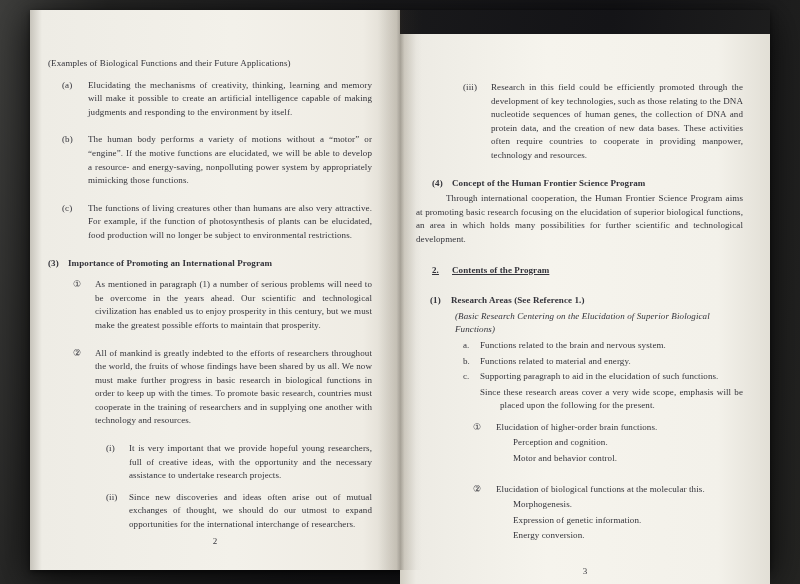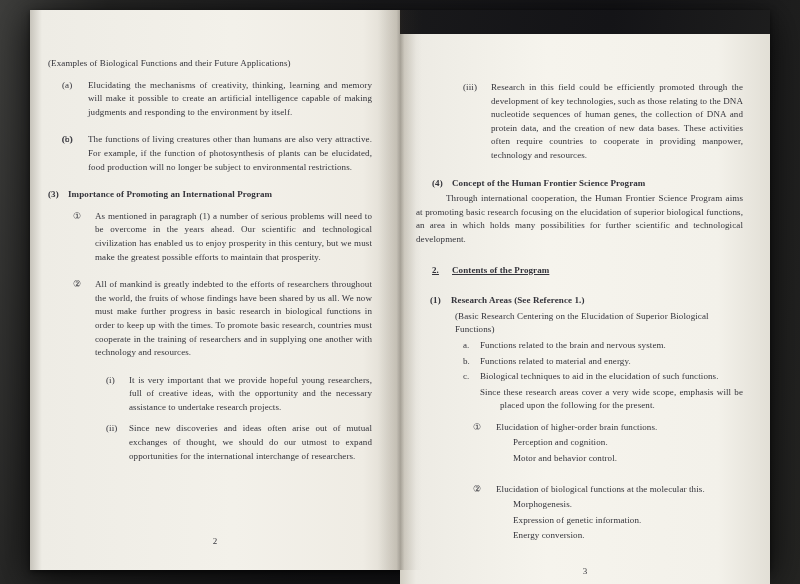--- a/index.html
+++ b/index.html
@@ -47,21 +47,21 @@
   .l-circ{padding-left:47px;} .l-circ>.lbl{left:25px;}
   .l-rom{padding-left:81px;} .l-rom>.lbl{left:58px;}
 
   
   .r-iii{padding-left:75px;} .r-iii>.lbl{left:47px;}
   .r-head{padding-left:36px;font-weight:bold;} .r-head>.lbl{left:16px;}
   .r-para{padding-left:0;text-indent:30px;}
   .r-contents{padding-left:36px;font-weight:bold;} .r-contents>.lbl{left:16px;}
   .r-contents>.lbl,.r-contents>.txt{text-decoration:underline;}
   .r-h1{padding-left:35px;font-weight:bold;} .r-h1>.lbl{left:14px;}
-  .r-basic{padding-left:39px;text-align:left;}
+  .r-basic{padding-left:39px;text-align:left;font-style:italic;}
   .r-abc{padding-left:64px;text-align:left;} .r-abc>.lbl{left:47px;}
   .r-since{padding-left:84px;text-indent:-20px;}
   .r-circ{padding-left:80px;text-align:left;} .r-circ>.lbl{left:57px;}
   .r-sub{padding-left:97px;text-align:left;}
 
   .page-num{
     position:absolute;left:0;width:100%;text-align:center;
     font-size:9px;color:#3a3a40;
   }
   .page-left .page-num{bottom:24px;}
@@ -69,41 +69,41 @@
 </style>
 </head>
 <body>
 
 <div class="scene">
   <div class="book">
     <div class="page page-left">
       <div class="content" id="left-content">
           <div class="blk l-title sp0"><span class="txt">(Examples of Biological Functions and their Future Applications)</span></div>
           <div class="blk l-item sp1"><span class="lbl">(a)</span><span class="txt">Elucidating the mechanisms of creativity, thinking, learning and memory will make it possible to create an artificial intelligence capable of making judgments and responding to the environment by itself.</span></div>
-          <div class="blk l-item sp2"><span class="lbl">(b)</span></div>
+          <div class="blk l-item sp2"><span class="lbl">(b)</span><span class="txt">The human body performs a variety of motions without a “motor” or “engine”. If the motive functions are elucidated, we will be able to develop a resource- and energy-saving, nonpolluting power system by appropriately mimicking those functions.</span></div>
           <div class="blk l-item sp2"><span class="lbl">(c)</span><span class="txt">The functions of living creatures other than humans are also very attractive. For example, if the function of photosynthesis of plants can be elucidated, food production will no longer be subject to environmental restrictions.</span></div>
           <div class="blk l-head sp2"><span class="lbl">(3)</span><span class="txt">Importance of Promoting an International Program</span></div>
           <div class="blk l-circ sp1"><span class="lbl">①</span><span class="txt">As mentioned in paragraph (1) a number of serious problems will need to be overcome in the years ahead. Our scientific and technological civilization has enabled us to enjoy prosperity in this century, but we must make the greatest possible efforts to maintain that prosperity.</span></div>
           <div class="blk l-circ sp2"><span class="lbl">②</span><span class="txt">All of mankind is greatly indebted to the efforts of researchers throughout the world, the fruits of whose findings have been shared by us all. We now must make further progress in basic research in biological functions in order to keep up with the times. To promote basic research, countries must cooperate in the training of researchers and in supplying one another with technology and resources.</span></div>
           <div class="blk l-rom sp2"><span class="lbl">(i)</span><span class="txt">It is very important that we provide hopeful young researchers, full of creative ideas, with the opportunity and the necessary assistance to undertake research projects.</span></div>
           <div class="blk l-rom sp1"><span class="lbl">(ii)</span><span class="txt">Since new discoveries and ideas often arise out of mutual exchanges of thought, we should do our utmost to expand opportunities for the international interchange of researchers.</span></div>
         </div>
       <div class="page-num">2</div>
     </div>
     <div class="page page-right">
       <div class="content" id="right-content">
           <div class="blk r-iii sp0"><span class="lbl">(iii)</span><span class="txt">Research in this field could be efficiently promoted through the development of key technologies, such as those relating to the DNA nucleotide sequences of human genes, the collection of DNA and protein data, and the creation of new data bases. These activities often require countries to cooperate in providing manpower, technology and resources.</span></div>
           <div class="blk r-head sp2"><span class="lbl">(4)</span><span class="txt">Concept of the Human Frontier Science Program</span></div>
           <div class="blk r-para sp0"><span class="txt">Through international cooperation, the Human Frontier Science Program aims at promoting basic research focusing on the elucidation of superior biological functions, an area in which holds many possibilities for further scientific and technological development.</span></div>
           <div class="blk r-contents sp3"><span class="lbl">2.</span><span class="txt">Contents of the Program</span></div>
           <div class="blk r-h1 sp3"><span class="lbl">(1)</span><span class="txt">Research Areas (See Reference 1.)</span></div>
           <div class="blk r-basic sp0"><span class="txt">(Basic Research Centering on the Elucidation of Superior Biological Functions)</span></div>
           <div class="blk r-abc sp0"><span class="lbl">a.</span><span class="txt">Functions related to the brain and nervous system.</span></div>
           <div class="blk r-abc sp0"><span class="lbl">b.</span><span class="txt">Functions related to material and energy.</span></div>
-          <div class="blk r-abc sp0"><span class="lbl">c.</span><span class="txt">Biological techniques to aid in the elucidation of such functions.</span></div>
+          <div class="blk r-abc sp0"><span class="lbl">c.</span><span class="txt">Supporting paragraph to aid in the elucidation of such functions.</span></div>
           <div class="blk r-since sp0"><span class="txt">Since these research areas cover a very wide scope, emphasis will be placed upon the following for the present.</span></div>
           <div class="blk r-circ sp1"><span class="lbl">①</span><span class="txt">Elucidation of higher-order brain functions.</span></div>
           <div class="blk r-sub sp0"><span class="txt">Perception and cognition.</span></div>
           <div class="blk r-sub sp0"><span class="txt">Motor and behavior control.</span></div>
           <div class="blk r-circ sp3"><span class="lbl">②</span><span class="txt">Elucidation of biological functions at the molecular this.</span></div>
           <div class="blk r-sub sp0"><span class="txt">Morphogenesis.</span></div>
           <div class="blk r-sub sp0"><span class="txt">Expression of genetic information.</span></div>
           <div class="blk r-sub sp0"><span class="txt">Energy conversion.</span></div>
         </div>
       <div class="page-num">3</div>

